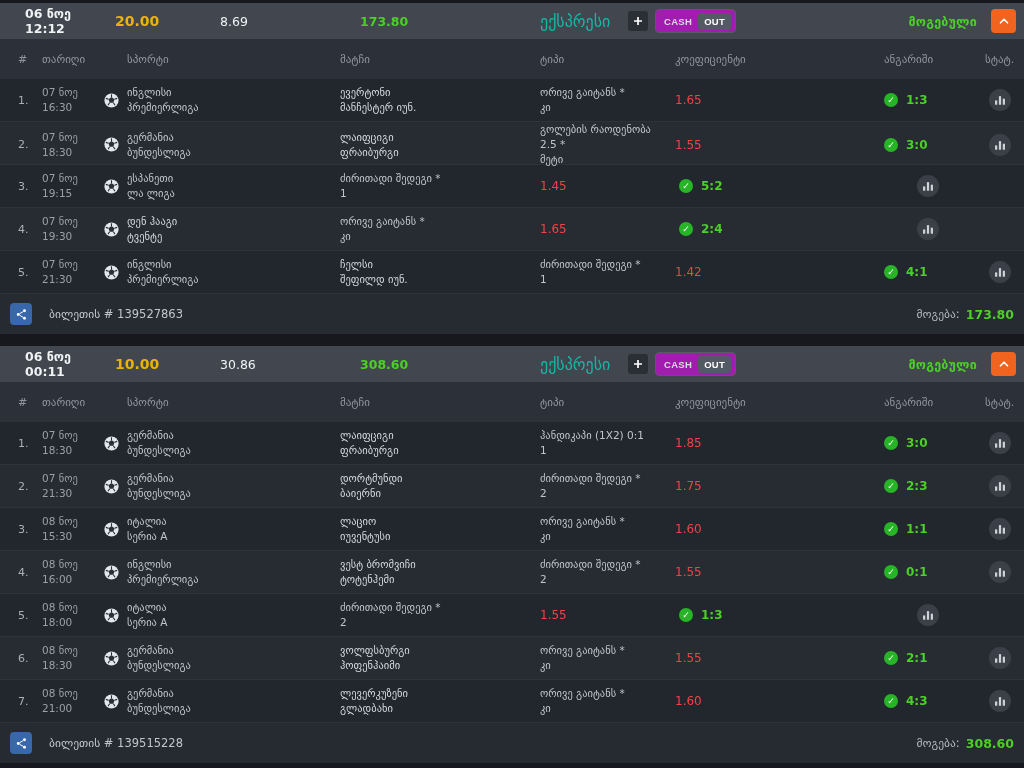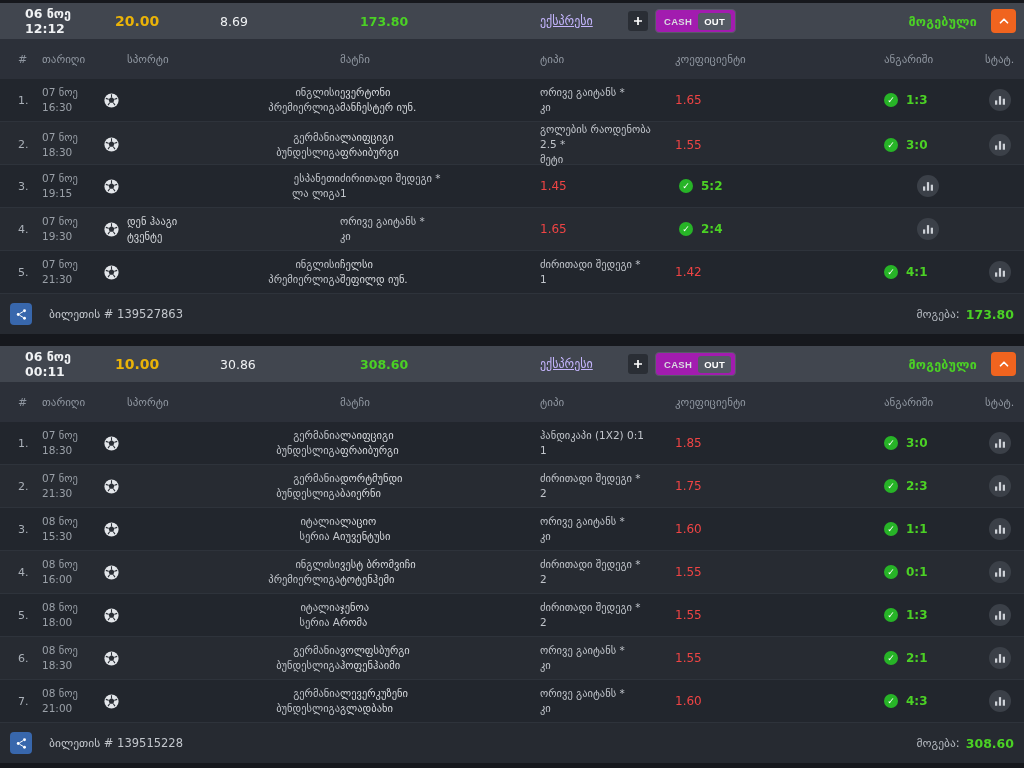--- a/index.html
+++ b/index.html
@@ -15,21 +15,21 @@
   
   .bet-header {
     display:flex; align-items:center;
     height:36px; padding:0 8px 0 25px;
     background:#41464f;
   }
   .h-placed { width:90px; font-size:12.5px; font-weight:bold; color:#f0f2f4; }
   .h-stake  { width:105px; font-size:14px; font-weight:bold; color:#eab308; }
   .h-odds   { width:140px; font-size:12.5px; font-weight:normal; color:#f0f2f4; }
   .h-win    { width:180px; font-size:12.5px; font-weight:bold; }
-  .h-type   { width:88px; font-size:12px; color:#c4b5fd;text-decoration:underline; }
+  .h-type   { width:88px; font-size:16px; color:#14b8a6; }
   .green { color:#4bd125; }
 
   .plus-btn {
     width:20px; height:20px; border:none; border-radius:3px;
     background:#2a2e35; cursor:pointer; display:flex;
     align-items:center; justify-content:center; flex:0 0 auto;
   }
   .cashout-btn {
     margin-left:7px; height:24px; padding:0 4px 0 8px;
     display:flex; align-items:center; gap:6px;
@@ -60,21 +60,21 @@
     height:40px; background:#2c3039;
     font-size:11px; color:#8f96a0;
   }
   .row { height:43px; background:#22262d; border-bottom:1px solid #2e333b; }
   .row:nth-child(even) { background:#272b32; }
   .row { font-size:10.5px; }
   .two span { display:block; line-height:15px; }
   .c-num  { font-size:11px; color:#aab0b8; }
   .c-date { color:#9aa0a8; }
   .c-icon { display:flex; align-items:center; }
-  .c-sport { color:#c2c6cc;text-align:right; }
+  .c-sport { color:#c2c6cc; }
   .c-match { color:#d6d9dd; }
   .c-type  { color:#c2c6cc; padding-right:6px; }
   .c-coef  { font-size:12px; color:#ef4444; }
   .c-score { display:flex; align-items:center; gap:8px; padding-left:4px; }
   .check {
     width:14px; height:14px; border-radius:50%; background:#27b427;
     color:#fff; font-size:9px; font-weight:bold;
     display:flex; align-items:center; justify-content:center;
   }
   .score { font-size:12px; font-weight:bold; }
@@ -598,24 +598,20 @@
       <svg width="17" height="17" viewBox="0 0 24 24">
         <circle cx="12" cy="12" r="10" fill="#e3e6ea"></circle>
         <path fill="#2a2e35" d="M12 7.2l4.2 3.1-1.6 4.9H9.4L7.8 10.3z"></path>
         <path d="M12 7.2V3.2M16.2 10.3l3.8-1.3M14.6 15.2l2.3 3.3M9.4 15.2l-2.3 3.3M7.8 10.3L4 9" stroke="#2a2e35" stroke-width="1.5" fill="none"></path>
       </svg>
     </span>
     <span class="c-sport two">
       <span>იტალია</span>
       <span>სერია A</span>
     </span>
-    <span class="c-match two">
-      <span>ჯენოა</span>
-      <span>რომა</span>
-    </span>
     <span class="c-type two">
       <span>ძირითადი შედეგი *</span>
       <span>2</span>
     </span>
     <span class="c-coef">1.55</span>
     <span class="c-score">
       <span class="check">✓</span>
       <span class="score green">1:3</span>
     </span>
     <span class="c-stat">

